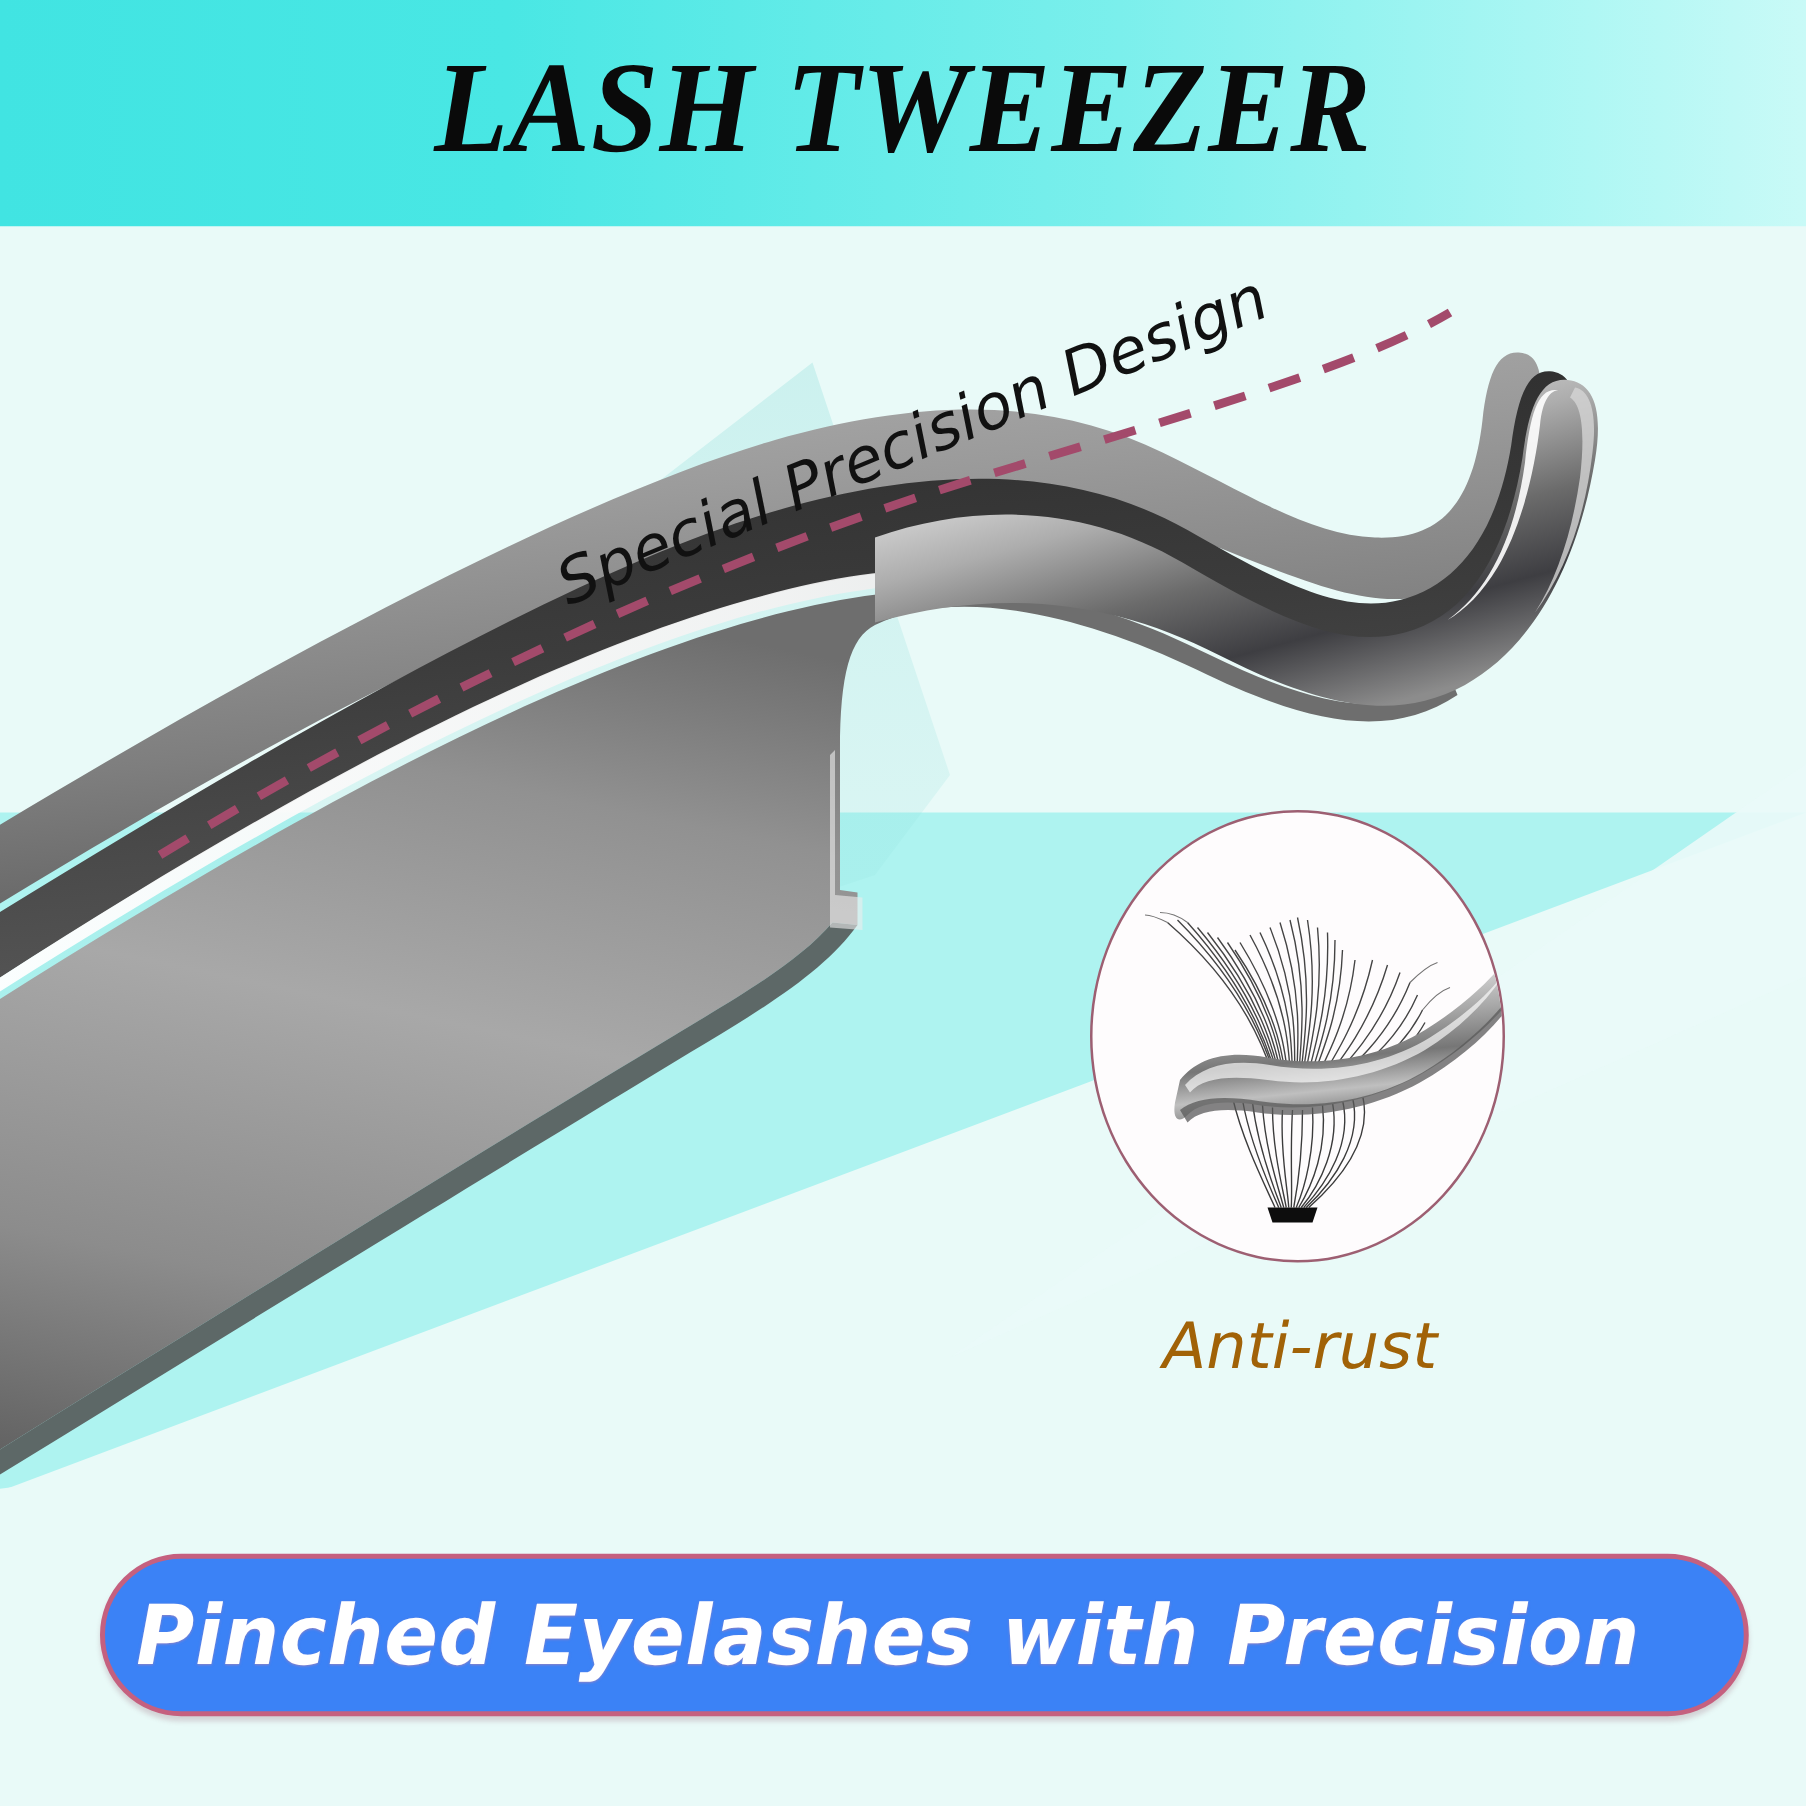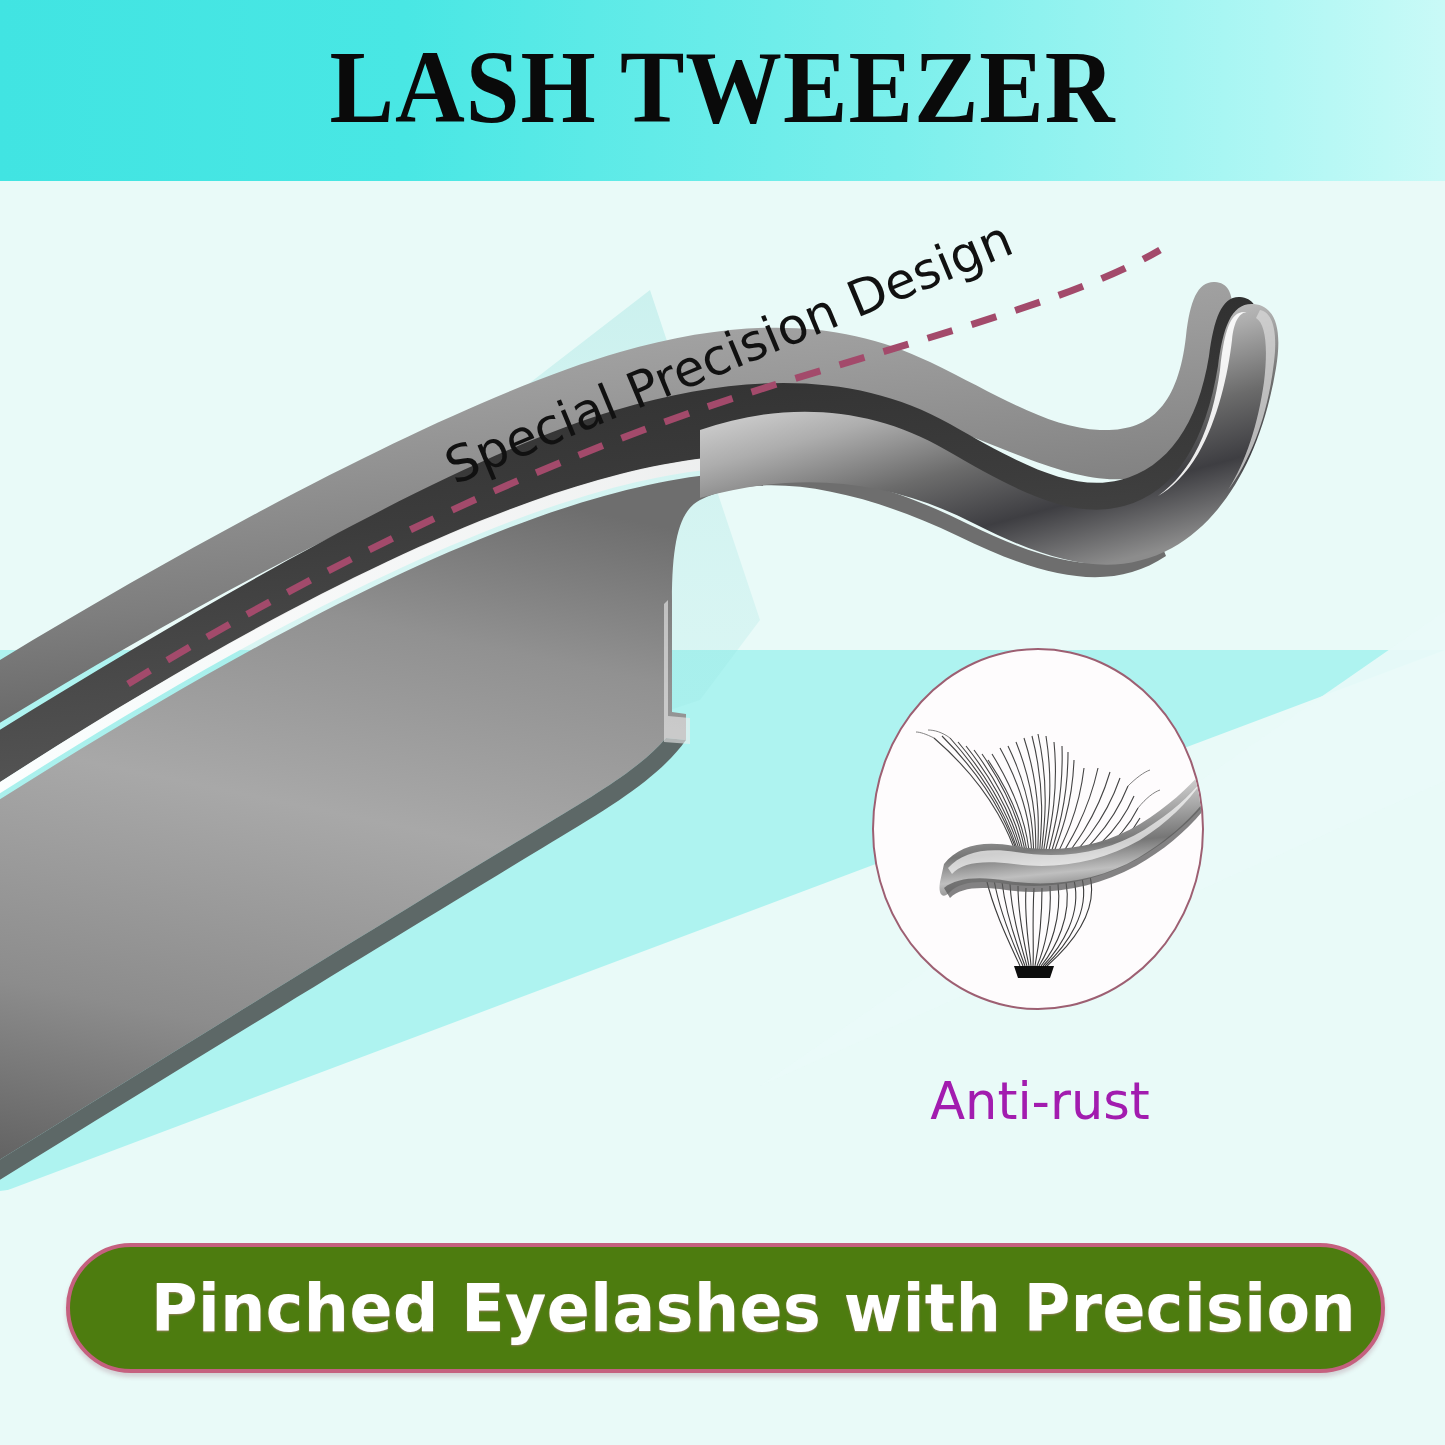--- a/index.html
+++ b/index.html
@@ -7,20 +7,21 @@
     padding: 0;
     background: #ffffff;
   }
   #page {
     position: relative;
     width: 1445px;
     height: 1445px;
     overflow: hidden;
     font-family: "DejaVu Sans", sans-serif;
     background: #E9FAF8;
+    font-style: italic;
   }
 
   
   .header-band {
     position: absolute;
     left: 0; top: 0;
     width: 1445px;
     height: 181px;
     background: linear-gradient(90deg, #41E4E2 0%, #49E7E4 28%, #7BEFEC 62%, #AFF7F4 88%, #C9FAF7 100%);
   }
@@ -104,38 +105,37 @@
   
   .feature-caption {
     position: absolute;
     left: 810px;
     top: 1046px;
     width: 460px;
     text-align: center;
     font-family: "DejaVu Sans", sans-serif;
     font-size: 51px;
     line-height: 1.27;
-    color: #a21caf;
-    margin-top: 24px;
+    color: #a16207;
   }
 
   
   .bottom-banner {
     position: absolute;
-    left: 66px;
+    left: 80px;
     top: 1243px;
     width: 1319px;
     height: 130px;
     box-sizing: border-box;
-    background: #4d7c0f;
+    background: #3b82f6;
     border: 4px solid #C5607F;
     border-radius: 68px;
     display: flex;
     align-items: center;
-    justify-content: flex-end;
+    justify-content: flex-start;
     box-shadow: 0 4px 4px rgba(130,70,90,0.22);
   }
   .bottom-banner-text {
     font-family: "DejaVu Sans", sans-serif;
     font-weight: bold;
     font-size: 66px;
     color: #FFFFFF;
     white-space: nowrap;
     letter-spacing: 0.5px;
     transform: scaleX(0.96);

